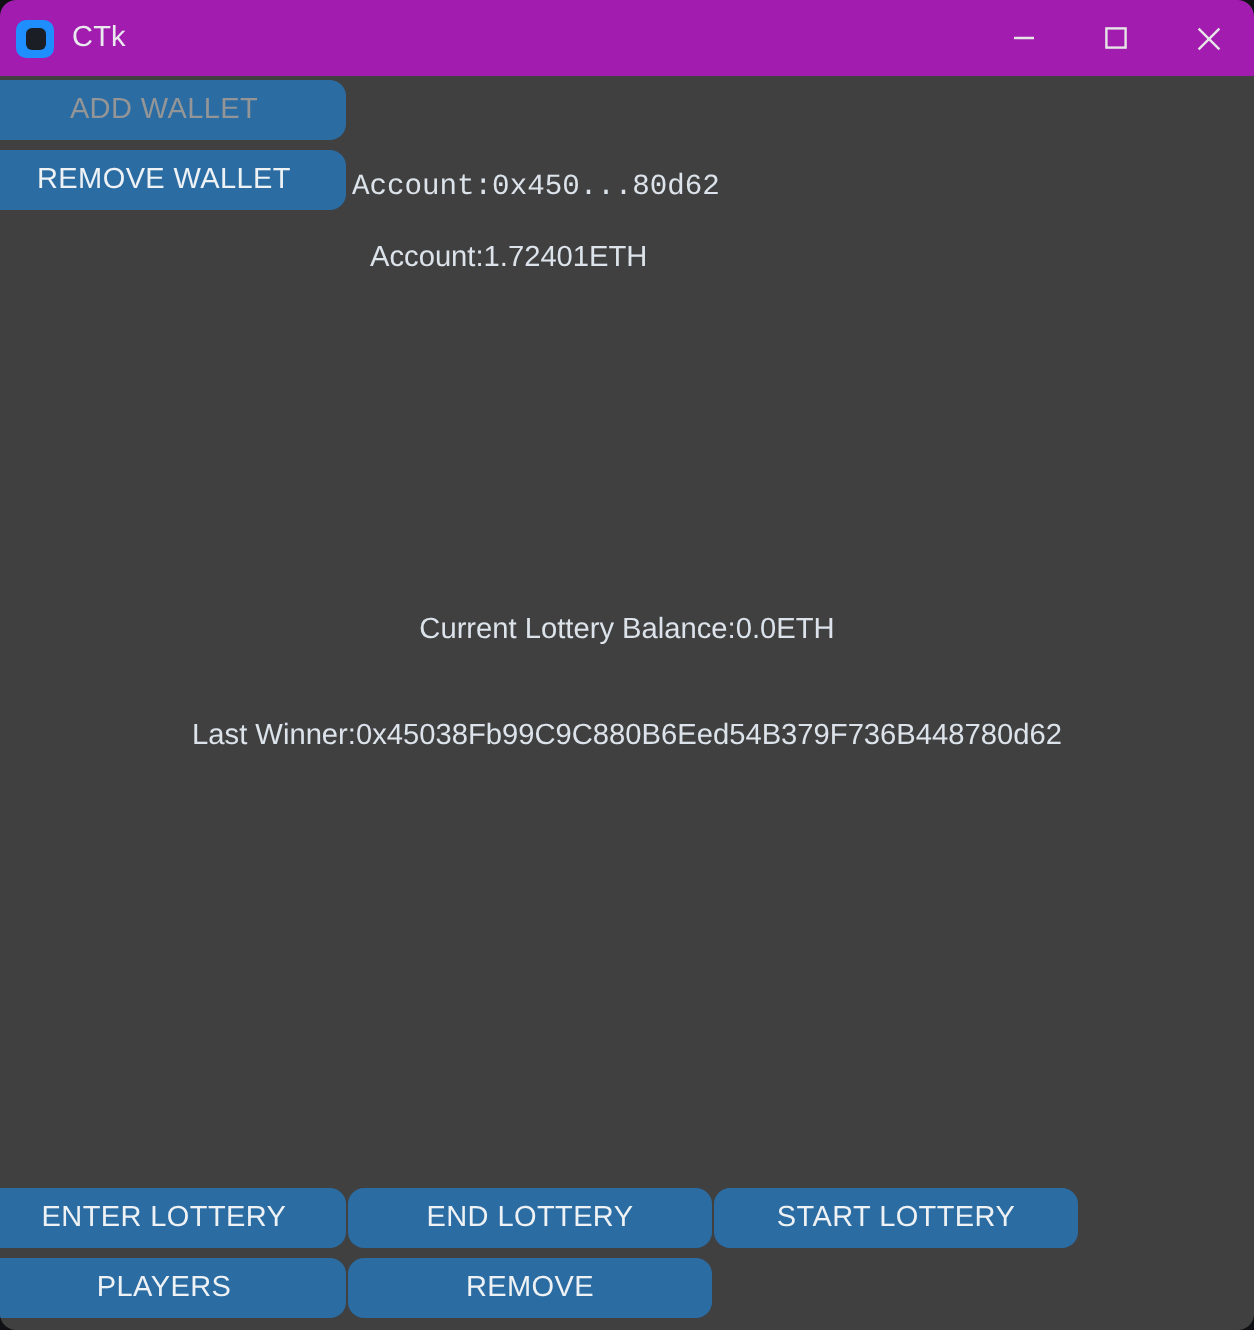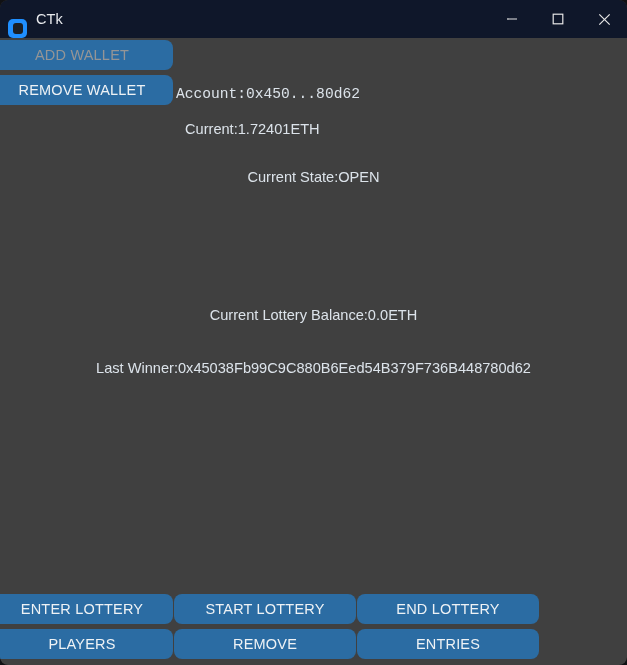--- a/index.html
+++ b/index.html
@@ -22,25 +22,25 @@
     border-radius: 8px;
     overflow: hidden;
   }
 
   
   #title-bar {
     position: absolute;
     left: 0; top: 0;
     width: 627px;
     height: 38px;
-    background: #0f172a;
+    background: #a21caf;
     border-top-left-radius: 8px;
     border-top-right-radius: 8px;
     display: flex;
-    align-items: flex-end;
+    align-items: center;
   }
   #app-icon {
     margin-left: 8px;
     width: 19px;
     height: 19px;
     border-radius: 5px;
     background: #1f8fff;
     position: relative;
     flex: 0 0 auto;
   }
@@ -190,31 +190,29 @@
   </div>
 
   <div id="content">
 
     <button class="ctk-button disabled" id="add-wallet-button">ADD WALLET</button>
 
     <button class="ctk-button" id="remove-wallet-button">REMOVE WALLET</button>
 
     <div class="info-text" id="account-label">Account:0x450...80d62</div>
 
-    <div class="info-text" id="balance-label">Current:1.72401ETH</div>
-
-    <div class="center-text" id="state-label">Current State:OPEN</div>
+    <div class="info-text" id="balance-label">Account:1.72401ETH</div>
+
 
     <div class="center-text" id="lottery-balance-label">Current Lottery Balance:0.0ETH</div>
 
     <div class="center-text" id="last-winner-label">Last Winner:0x45038Fb99C9C880B6Eed54B379F736B448780d62</div>
 
     <div id="bottom-grid">
         <button class="ctk-button">ENTER LOTTERY</button>
+        <button class="ctk-button">END LOTTERY</button>
         <button class="ctk-button">START LOTTERY</button>
-        <button class="ctk-button">END LOTTERY</button>
         <button class="ctk-button">PLAYERS</button>
         <button class="ctk-button">REMOVE</button>
-        <button class="ctk-button">ENTRIES</button>
       </div>
 
   </div>
 </div>
 
 </body></html>

